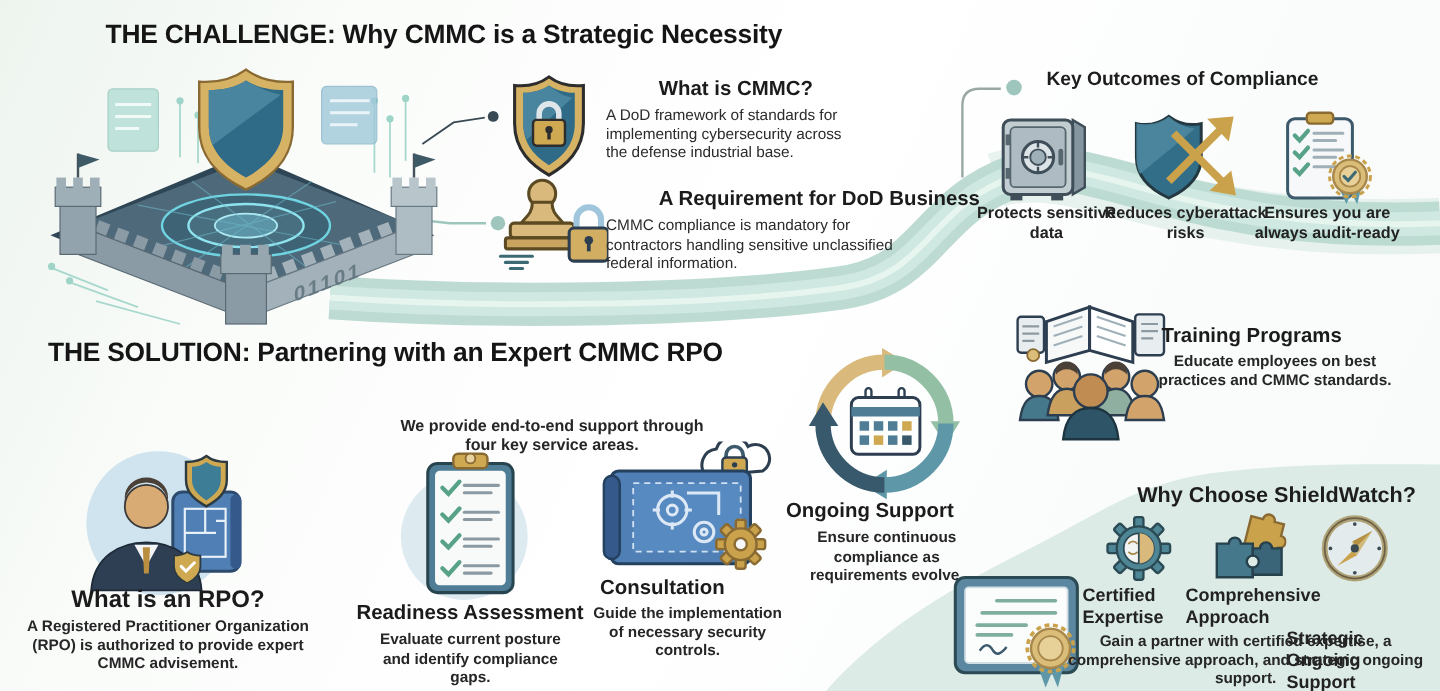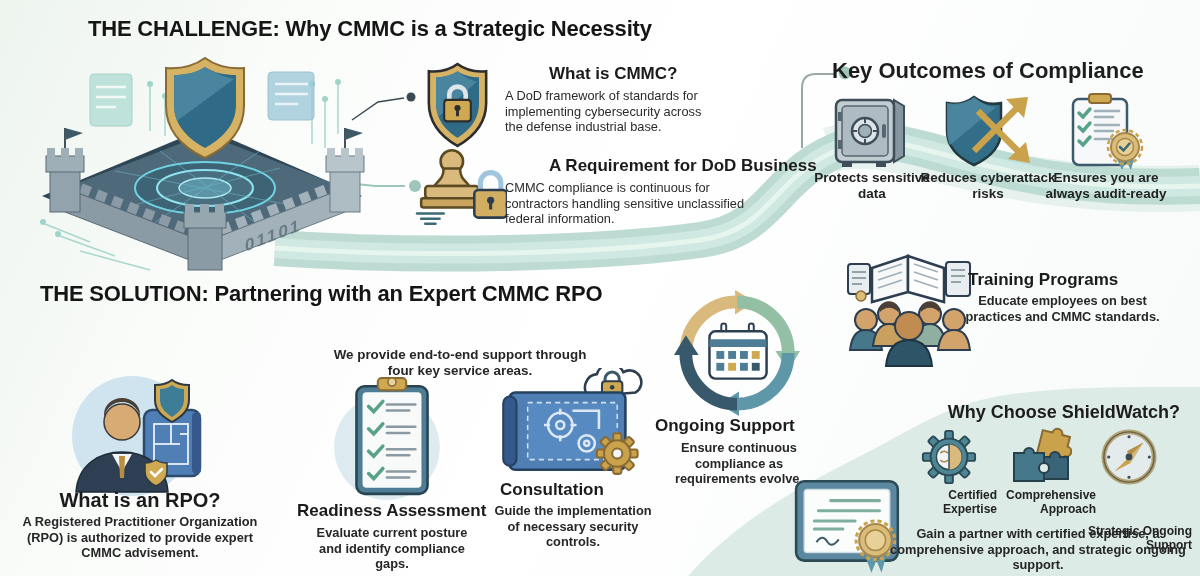--- a/index.html
+++ b/index.html
@@ -9,21 +9,21 @@
     background:linear-gradient(115deg,#edf4ee 0%,#fafcfa 22%,#ffffff 50%,#f6faf8 100%);
   }
   .abs{position:absolute;}
   .sec-title{font-size:22px;font-weight:800;color:#151515;letter-spacing:-.2px;white-space:nowrap;}
   .h2{font-size:17px;font-weight:800;color:#1b1b1b;white-space:nowrap;margin-left:44px;}
   .h2c{font-size:17px;font-weight:800;color:#1b1b1b;text-align:left;}
   .h3{font-size:19px;font-weight:800;color:#1b1b1b;text-align:center;}
   .body-t{font-size:12.8px;font-weight:500;color:#2b2b2b;line-height:1.22;}
   .body-c{font-size:12.8px;font-weight:600;color:#262626;line-height:1.22;text-align:center;}
   .cap{font-size:13.5px;font-weight:700;color:#222;line-height:1.18;text-align:center;}
-  .cap-sm{font-size:12px;font-weight:700;color:#222;line-height:1.2;text-align:right;}
+  .cap-sm{font-size:15px;font-weight:700;color:#222;line-height:1.2;text-align:left;}
   svg{display:block;}
 </style>
 </head>
 <body>
 
 <div class="stage">
 
   <svg class="abs" style="left:0;top:0;" width="1200" height="576" viewBox="0 0 1200 576">
 
     <path d="M 688 576 C 745 512 818 478 872 450 C 918 426 952 402 1012 394 C 1076 386 1136 387 1200 387 L 1200 576 Z" fill="#dcebe6"></path>
@@ -163,23 +163,23 @@
       <line x1="4" y1="64" x2="30" y2="64"></line>
         <line x1="8" y1="69" x2="26" y2="69"></line>
         <line x1="12" y1="74" x2="22" y2="74"></line>
     </g>
     <path d="M 66 42 L 66 34 A 10 10 0 0 1 86 34 L 86 42" fill="none" stroke="#9fc6dd" stroke-width="5"></path>
     <rect x="60" y="41" width="32" height="27" rx="4" fill="#d2ae62" stroke="#2c3e50" stroke-width="2.5"></rect>
     <circle cx="76" cy="51" r="3.5" fill="#2c3e50"></circle>
       <rect x="74.5" y="52" width="3" height="8" fill="#2c3e50"></rect>
   </svg>
   <div class="abs h2" style="left:505px;top:156px;">A Requirement for DoD Business</div>
-  <div class="abs body-t" style="left:505px;top:180px;width:252px;">CMMC compliance is continuous for contractors handling sensitive unclassified federal information.</div>
-
-  <div class="abs" style="left:832px;top:58px;font-size:22px;font-weight:800;white-space:nowrap;">Key Outcomes of Compliance</div>
+  <div class="abs body-t" style="left:505px;top:180px;width:252px;">CMMC compliance is mandatory for contractors handling sensitive unclassified federal information.</div>
+
+  <div class="abs" style="left:872px;top:58px;font-size:16px;font-weight:800;white-space:nowrap;">Key Outcomes of Compliance</div>
 
   <svg class="abs" style="left:832px;top:94px;" width="80" height="74" viewBox="0 0 80 74">
     <path d="M 62 6 L 72 12 L 72 62 L 62 68 Z" fill="#8596a0" stroke="#3f4e58" stroke-width="2"></path>
     <rect x="4" y="6" width="58" height="62" rx="6" fill="#c2cdd2" stroke="#3f4e58" stroke-width="2.5"></rect>
     <rect x="10" y="12" width="46" height="50" rx="4" fill="#aebbc2" stroke="#57676f" stroke-width="1.5"></rect>
     <circle cx="33" cy="37" r="13" fill="#dde4e7" stroke="#3f4e58" stroke-width="2.5"></circle>
     <circle cx="33" cy="37" r="6.5" fill="#9fb0b8" stroke="#3f4e58" stroke-width="1.5"></circle>
     <g stroke="#3f4e58" stroke-width="2">
         <line x1="33" y1="24" x2="33" y2="29"></line>
         <line x1="33" y1="45" x2="33" y2="50"></line>

